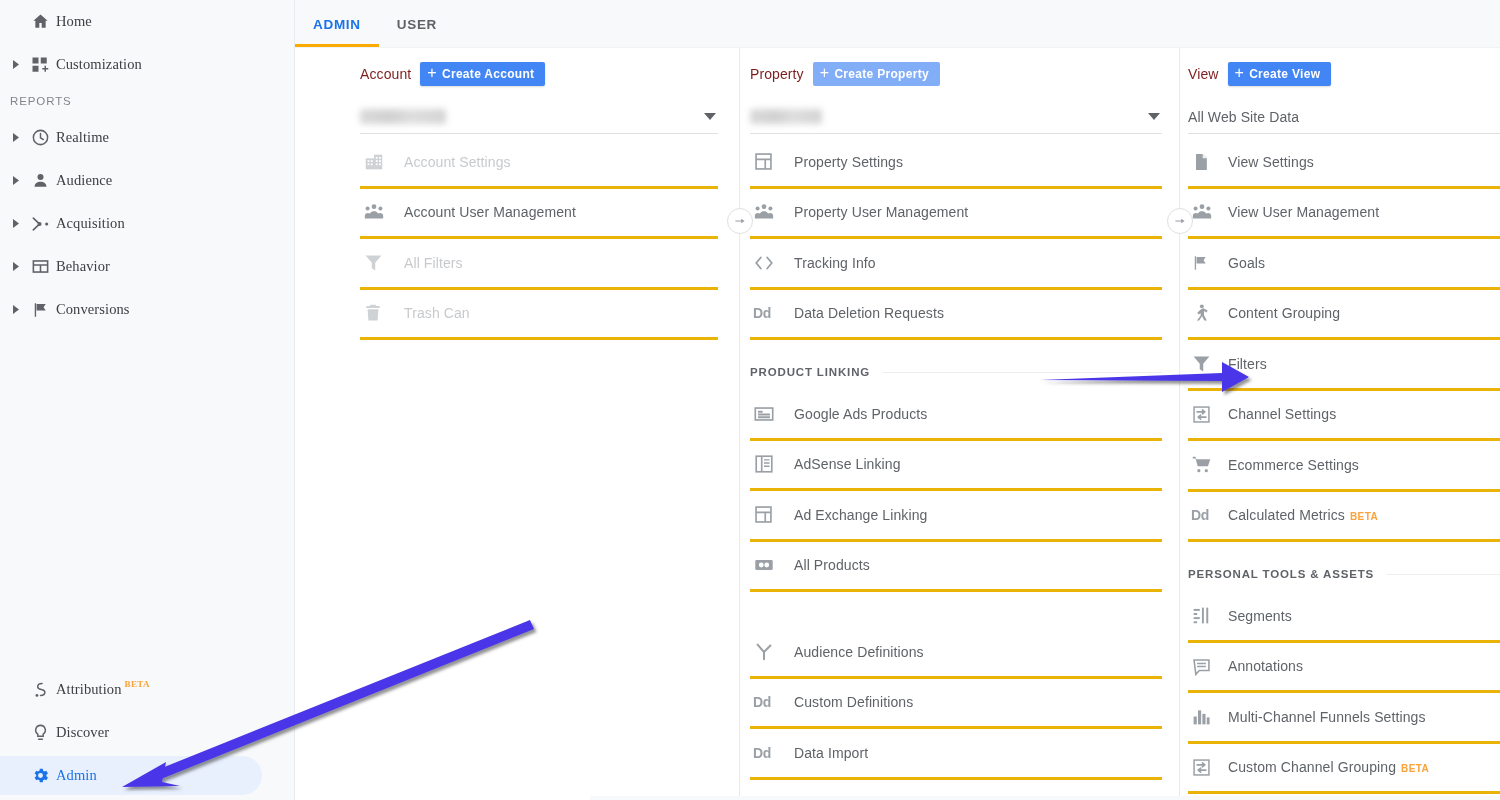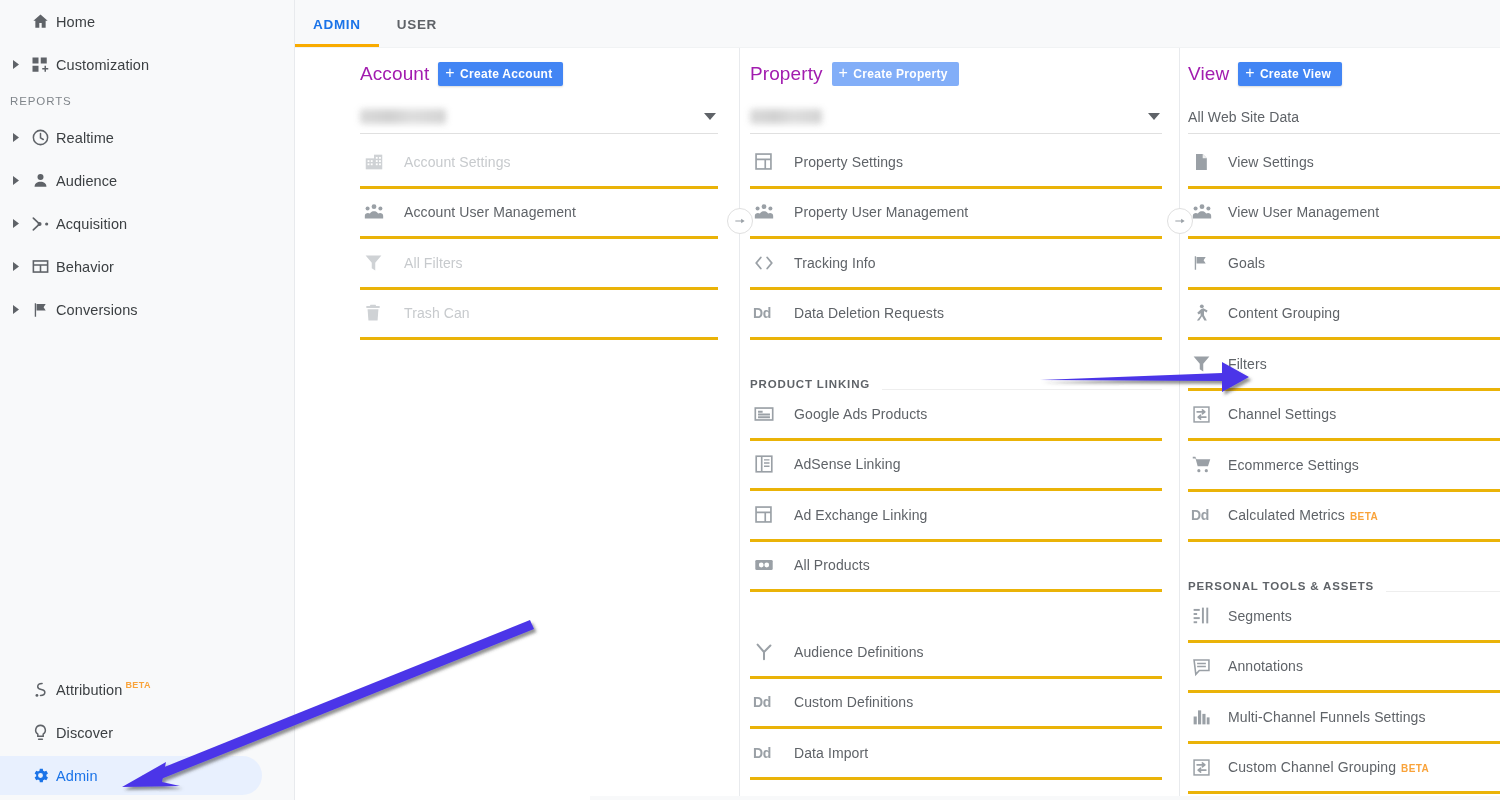--- a/index.html
+++ b/index.html
@@ -37,20 +37,21 @@
     flex: 0 0 32px;
     display: flex; align-items: center; justify-content: center;
     color: #5f6368;
   }
   .nav-item .navlabel {
     font-size: 14.5px;
     color: #3c4043;
     letter-spacing: .1px;
     white-space: nowrap;
     position: relative;
+    font-family: Liberation Serif, serif;
   }
   .nav-item.active .navlabel { color: #1a73e8; }
   .nav-item.active .navicon { color: #1a73e8; }
   .nav-item.active .pill {
     position: absolute;
     left: 0; top: 2px;
     width: 262px; height: 39px;
     background: #e8f0fe;
     border-radius: 0 20px 20px 0;
     z-index: 0;
@@ -109,21 +110,21 @@
   .panel.account  .panel-inner { padding-left: 65px; padding-right: 22px; }
   .panel.property .panel-inner { padding-left: 10px; padding-right: 18px; }
   .panel.view     .panel-inner { padding-left: 8px; padding-right: 0px; }
 
   .panel-head {
     display: flex; align-items: center;
     height: 52px;
     gap: 9px;
   }
   .panel-head .ptitle {
-    font-size: 19px; color: #a21caf; letter-spacing: .1px;
+    font-size: 14px; color: #7f1d1d; letter-spacing: .1px;
   }
   .create-btn {
     display: inline-flex; align-items: center;
     height: 24px;
     padding: 0 11px 0 7px;
     background: #4285f4;
     color: #fff;
     border-radius: 2px;
     font-size: 12px; font-weight: 700;
     letter-spacing: .3px;
@@ -184,21 +185,21 @@
   .dd-mark {
     font-size: 14px; font-weight: 700; color: #9aa0a6;
     letter-spacing: -.3px;
   }
   .beta-tag {
     font-size: 10px; font-weight: 700; color: #f9a33a;
     letter-spacing: .4px; margin-left: 5px;
   }
 
   .group-head {
-    display: flex; align-items: flex-end;
+    display: flex; align-items: center;
     height: 36px;
     gap: 12px;
     margin-top: 14px;
   }
   .group-head .ghtext {
     font-size: 11.5px; font-weight: 700; color: #5f6368;
     letter-spacing: .85px; white-space: nowrap;
   }
   .group-head .ghline { flex: 1; height: 1px; background: #eeeeee; }
   .spacer-gap { height: 36px; }

